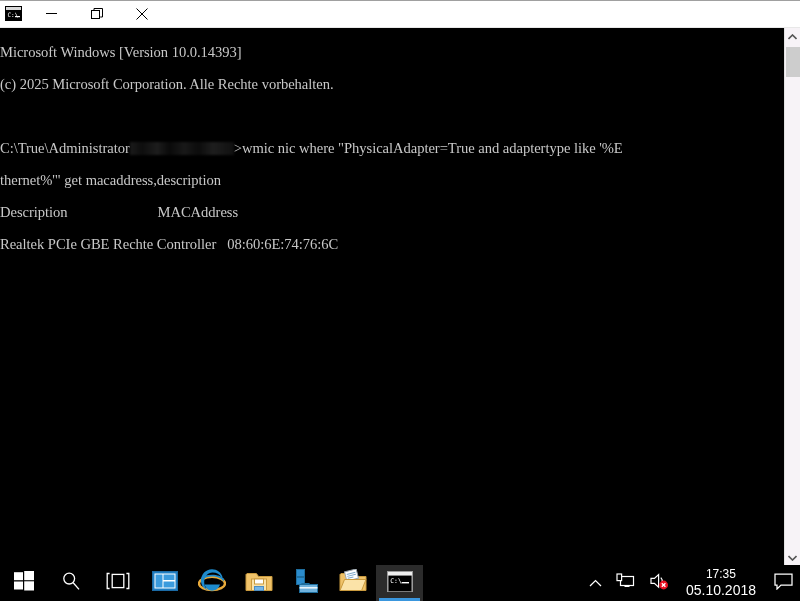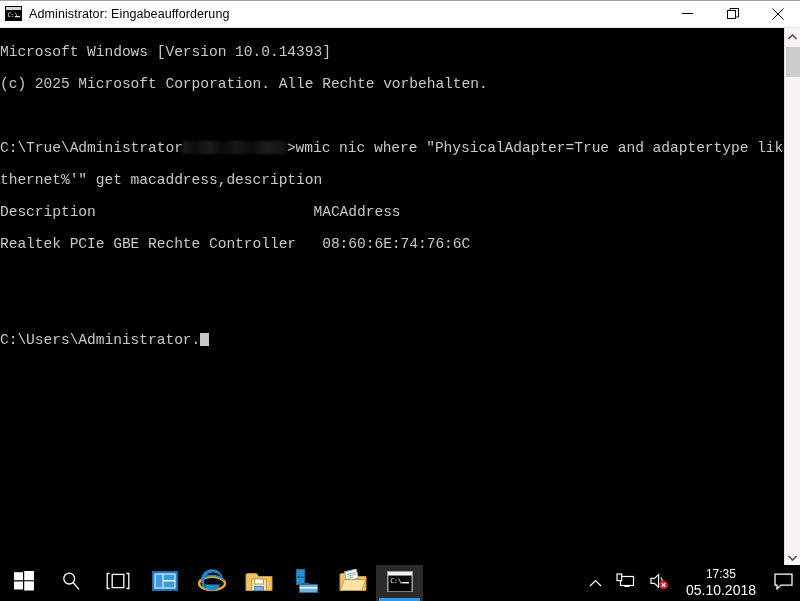--- a/index.html
+++ b/index.html
@@ -90,21 +90,21 @@
     overflow: hidden;
   }
 
   #console-text {
     position: absolute;
     left: 0;
     top: 0;
     width: 784px;
     padding: 0;
     margin: 0;
-    font-family: Liberation Mono, monospace;
+    font-family: Liberation Serif, serif;
     font-size: 14.6px;
     line-height: 16px;
     color: #c8c8c8;
     white-space: pre;
     letter-spacing: -0.05px;
   }
   .cline { height: 16px; }
   .redacted {
     display: inline-block;
     width: 104px;
@@ -239,21 +239,20 @@
     <div id="title-bar">
       <div class="title-icon">
         <svg width="17" height="15" viewBox="0 0 17 15">
           <rect x="0.5" y="0.5" width="16" height="14" fill="#ffffff" stroke="#000000"></rect>
           <rect x="1" y="1" width="15" height="3" fill="#d8d8d8"></rect>
           <rect x="1" y="4" width="15" height="10" fill="#000000"></rect>
           <text x="2.5" y="11" font-family="DejaVu Sans Mono, monospace" font-size="6" fill="#ffffff">C:\</text>
           <rect x="10" y="10" width="5" height="1.2" fill="#ffffff"></rect>
         </svg>
       </div>
-      <div class="title-text">Administrator: Eingabeaufforderung</div>
       <div class="win-buttons">
         <div class="win-btn">
           <svg width="11" height="11" viewBox="0 0 11 11">
             <rect x="0" y="5" width="11" height="1" fill="#000000"></rect>
           </svg>
         </div>
         <div class="win-btn">
           <svg width="12" height="12" viewBox="0 0 12 12">
             <rect x="0.5" y="2.5" width="8" height="8" fill="none" stroke="#000000"></rect>
             <path d="M3 2.5 V0.5 H11.5 V9 H9.2" fill="none" stroke="#000000"></path>
@@ -271,21 +270,20 @@
       <div id="console-text">
 <div class="cline">Microsoft Windows [Version 10.0.14393]</div>
 <div class="cline">(c) 2025 Microsoft Corporation. Alle Rechte vorbehalten.</div>
 <div class="cline">&nbsp;</div>
 <div class="cline"><span>C:\True\Administrator</span><span class="redacted"></span><span>&gt;wmic nic where "PhysicalAdapter=True and adaptertype like '%E</span></div>
 <div class="cline">thernet%'" get macaddress,description</div>
 <div class="cline">Description                         MACAddress</div>
 <div class="cline">Realtek PCIe GBE Rechte Controller   08:60:6E:74:76:6C</div>
 <div class="cline">&nbsp;</div>
 <div class="cline">&nbsp;</div>
-<div class="cline"><span>C:\Users\Administrator.</span><span class="cursor-block"></span></div>
       </div>
 
       <div id="console-scrollbar">
         <div class="sb-arrow" id="sb-up">
           <svg width="9" height="6" viewBox="0 0 9 6">
             <path d="M0.5 5 L4.5 1 L8.5 5" stroke="#555555" stroke-width="1.6" fill="none"></path>
           </svg>
         </div>
         <div id="sb-thumb"></div>
         <div class="sb-arrow" id="sb-down">

